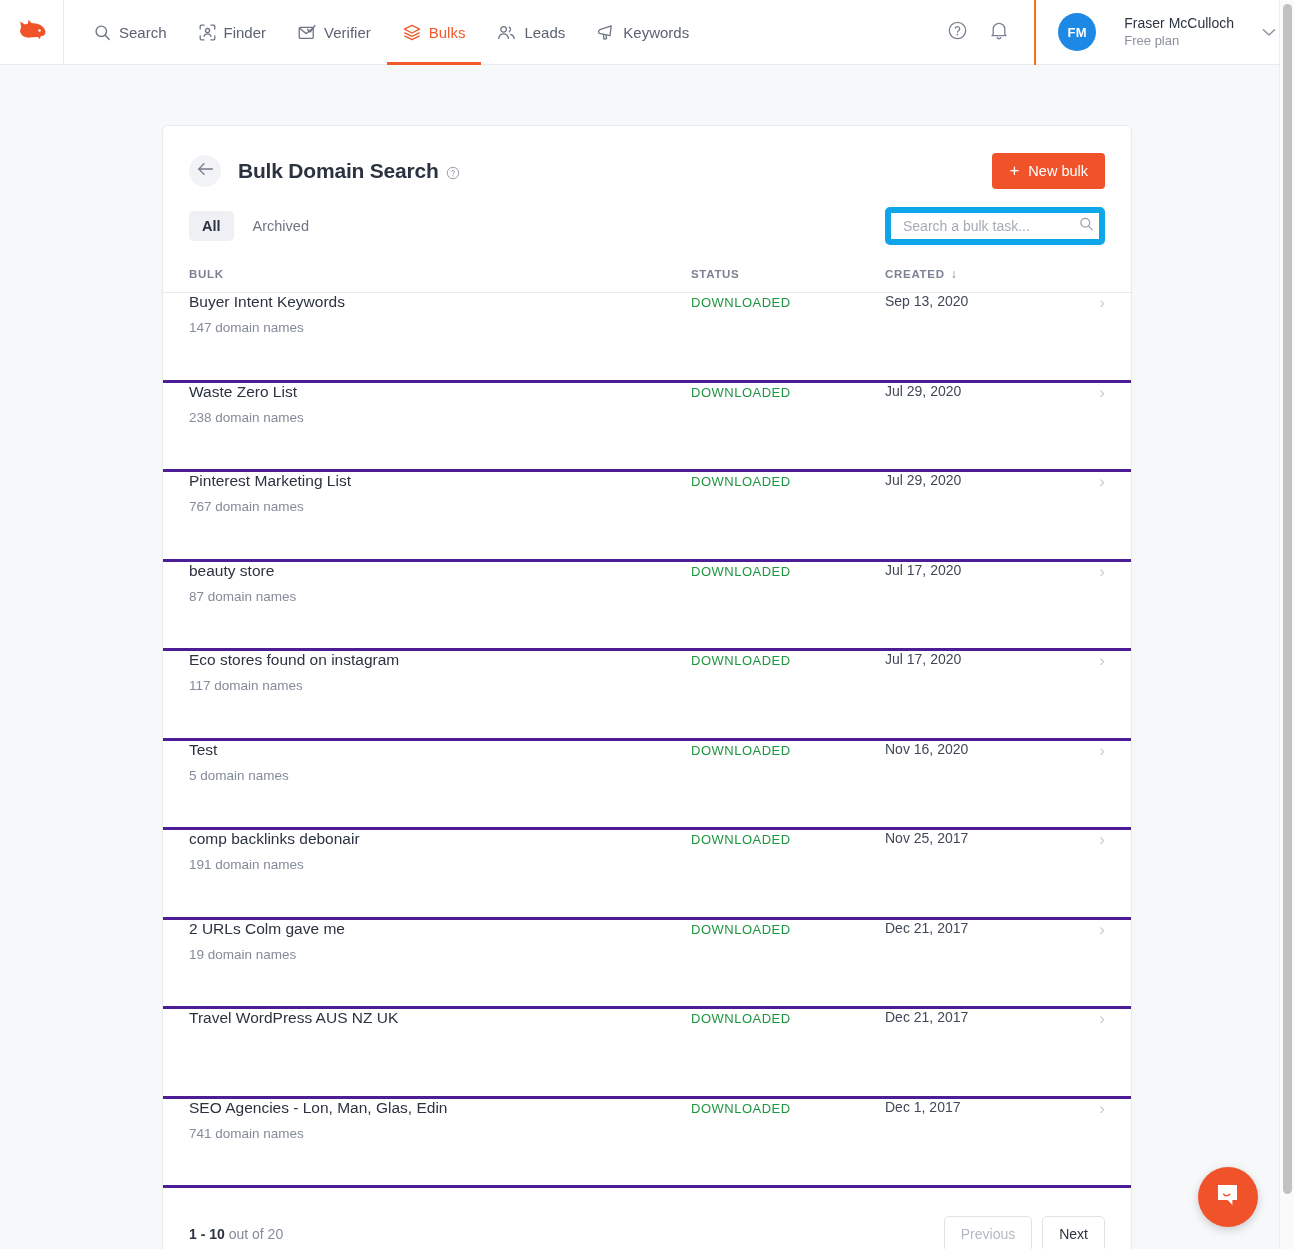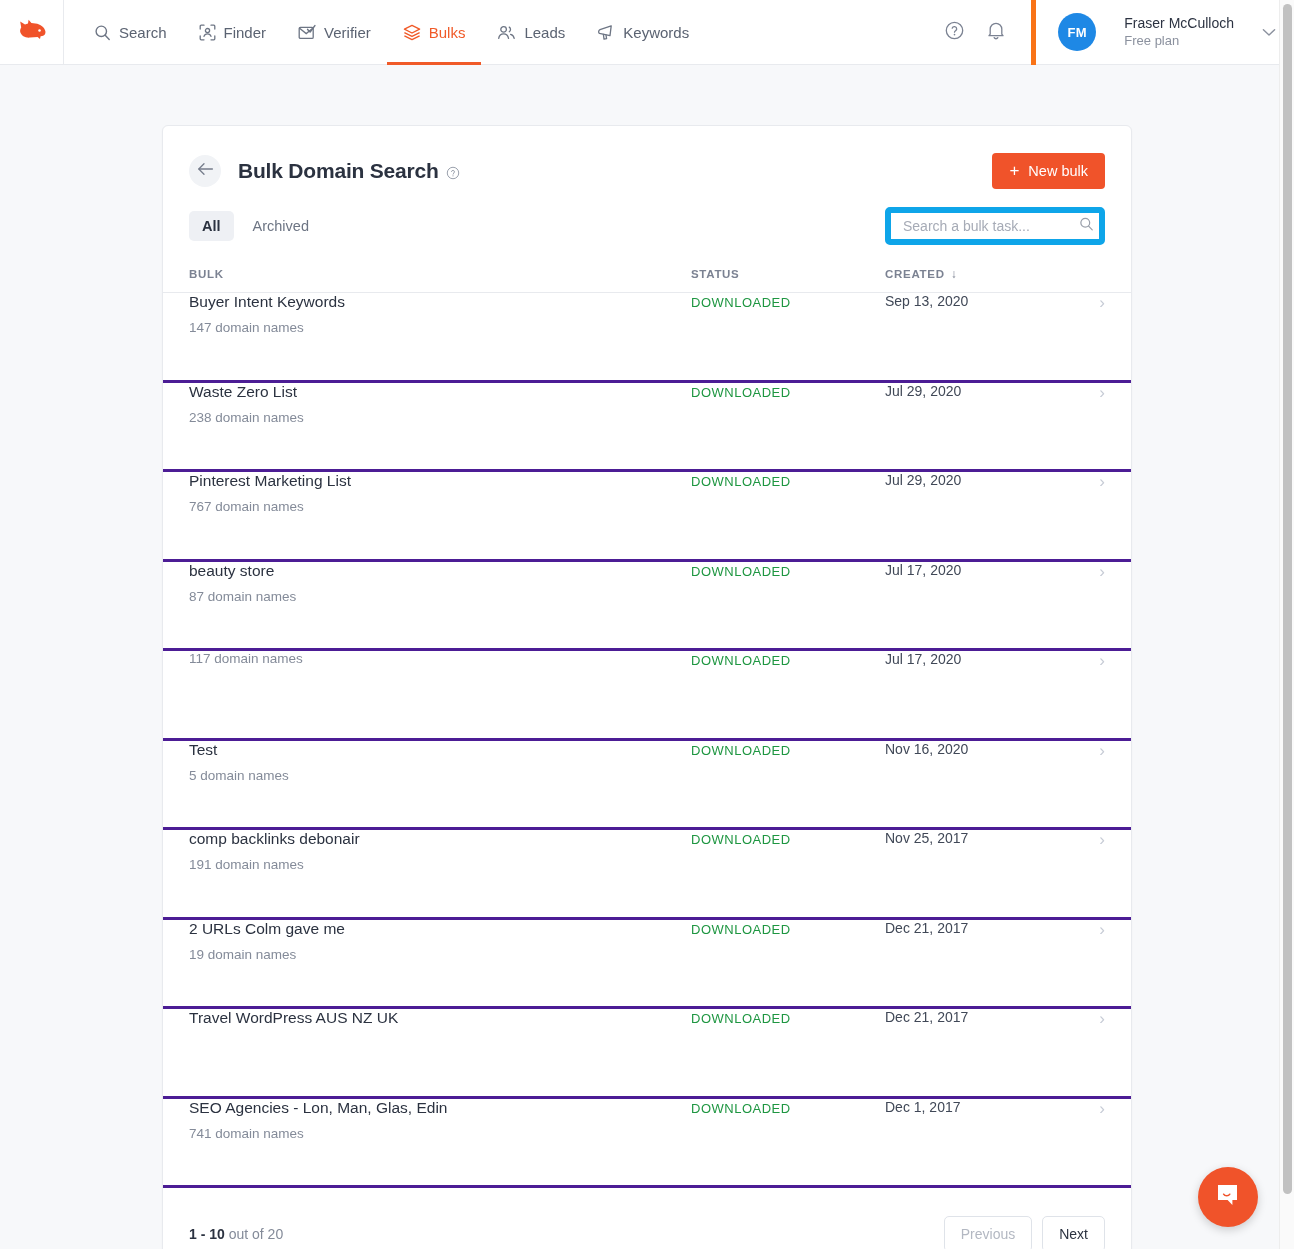--- a/index.html
+++ b/index.html
@@ -66,21 +66,21 @@
     width: 42px; height: 65px;
     display: flex; align-items: center; justify-content: center;
     cursor: pointer;
   }
   .account {
     display: flex;
     align-items: center;
     gap: 28px;
     padding: 0 18px 0 22px;
     height: 65px;
-    border-left: 5px solid #f97316;
+    border-left: 2px solid #f97316;
     margin-left: 14px;
     cursor: pointer;
     min-width: 248px;
   }
   .avatar {
     width: 38px; height: 38px; border-radius: 50%;
     background: #1e88e5;
     color: #fff;
     font-size: 13px;
     font-weight: bold;
@@ -498,20 +498,21 @@
           <div class="col-bulk">
             <div class="bulk-name">beauty store</div>
             <div class="bulk-count">87 domain names</div>
           </div>
           <div class="col-status"><span class="status">DOWNLOADED</span></div>
           <div class="created">Jul 17, 2020</div>
           <div class="chev">›</div>
         </div>
         <div class="row">
           <div class="col-bulk">
+            <div class="bulk-name">Eco stores found on instagram</div>
             <div class="bulk-count">117 domain names</div>
           </div>
           <div class="col-status"><span class="status">DOWNLOADED</span></div>
           <div class="created">Jul 17, 2020</div>
           <div class="chev">›</div>
         </div>
         <div class="row">
           <div class="col-bulk">
             <div class="bulk-name">Test</div>
             <div class="bulk-count">5 domain names</div>

